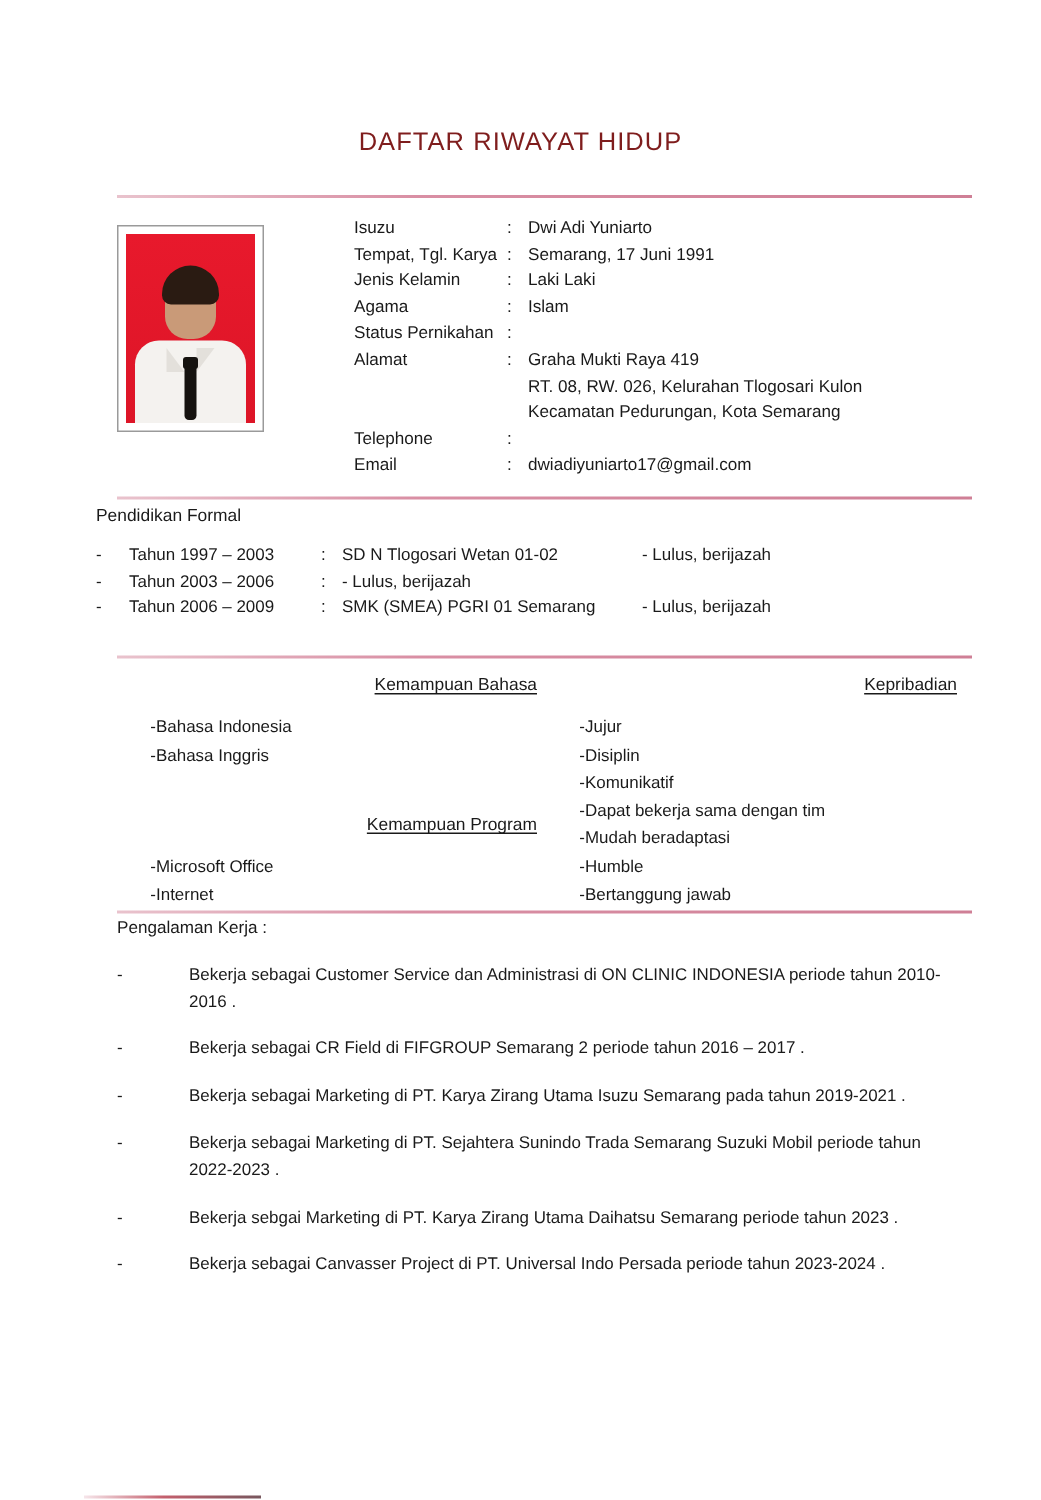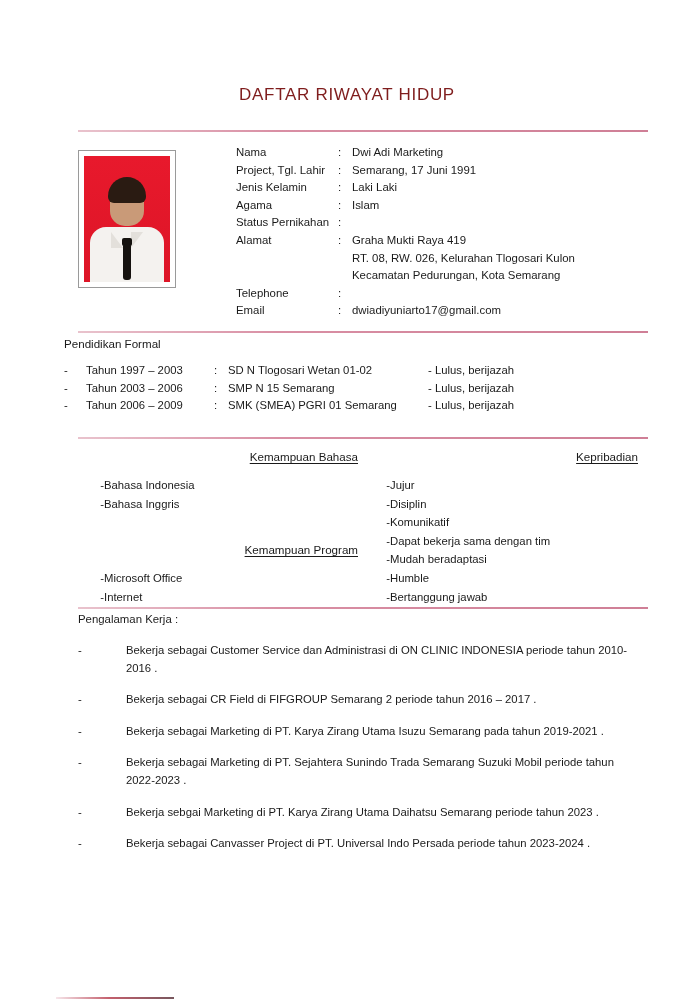--- a/index.html
+++ b/index.html
@@ -177,27 +177,27 @@
         <div class="ph-knot"></div>
         <div class="ph-tie"></div>
         <div class="ph-face"></div>
         <div class="ph-hair"></div>
       </div>
     </div>
 
     <div class="bio">
 
       <div class="bio-row">
-        <span class="bio-label">Nama</span>
-        <span class="bio-colon">:</span>
-        <span class="bio-value">Dwi Adi Marketing</span>
-      </div>
-
-      <div class="bio-row">
-        <span class="bio-label">Project, Tgl. Lahir</span>
+        <span class="bio-label">Isuzu</span>
+        <span class="bio-colon">:</span>
+        <span class="bio-value">Dwi Adi Yuniarto</span>
+      </div>
+
+      <div class="bio-row">
+        <span class="bio-label">Tempat, Tgl. Karya</span>
         <span class="bio-colon">:</span>
         <span class="bio-value">Semarang, 17 Juni 1991</span>
       </div>
 
       <div class="bio-row">
         <span class="bio-label">Jenis Kelamin</span>
         <span class="bio-colon">:</span>
         <span class="bio-value">Laki Laki</span>
       </div>
 
@@ -252,21 +252,20 @@
       <span class="edu-years">Tahun 1997 – 2003</span>
       <span class="edu-colon">:</span>
       <span class="edu-school">SD N Tlogosari Wetan 01-02</span>
       <span class="edu-status">- Lulus, berijazah</span>
     </div>
 
     <div class="edu-row">
       <span class="edu-dash">-</span>
       <span class="edu-years">Tahun 2003 – 2006</span>
       <span class="edu-colon">:</span>
-      <span class="edu-school">SMP N 15 Semarang</span>
       <span class="edu-status">- Lulus, berijazah</span>
     </div>
 
     <div class="edu-row">
       <span class="edu-dash">-</span>
       <span class="edu-years">Tahun 2006 – 2009</span>
       <span class="edu-colon">:</span>
       <span class="edu-school">SMK (SMEA) PGRI 01 Semarang</span>
       <span class="edu-status">- Lulus, berijazah</span>
     </div>

